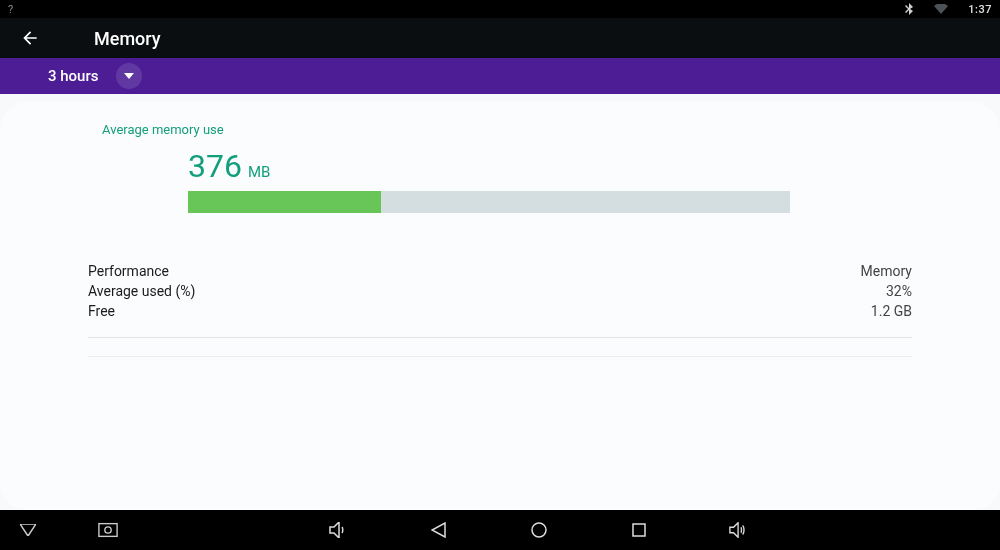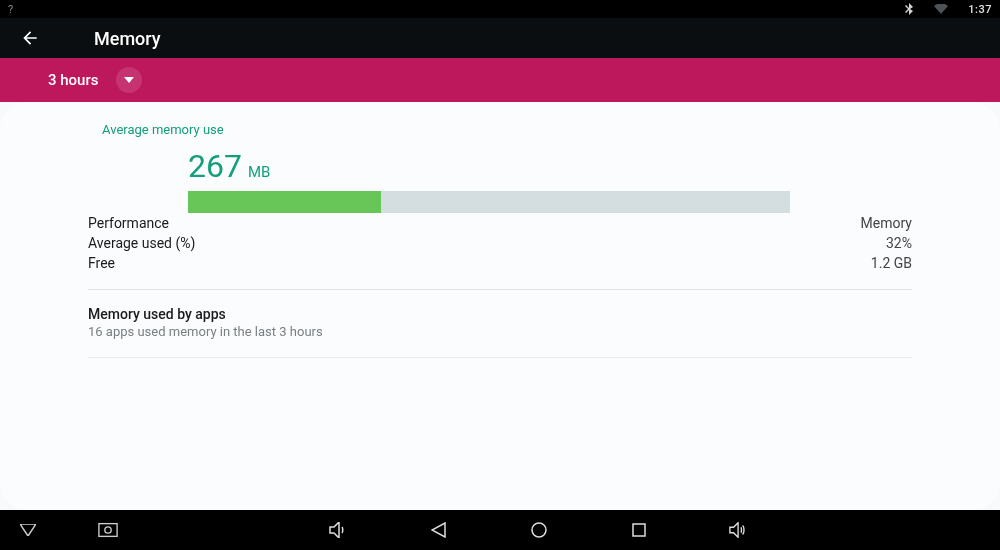--- a/index.html
+++ b/index.html
@@ -5,31 +5,31 @@
   * { box-sizing: border-box; margin: 0; padding: 0; }
   html, body { width: 1000px; height: 550px; font-family: Roboto, "Helvetica Neue", Arial, sans-serif; background: #000; overflow: hidden; }
   .screen { width: 1000px; height: 550px; background: #f7f9fb; position: relative; }
   .status-bar { position: absolute; top: 0; right: 0; left: 0; height: 18px; background: #000; color: #e0e0e0; display: flex; justify-content: space-between; align-items: center; font-size: 11px; padding: 0 8px; }
   .status-left { opacity: .6; }
   .status-right { display: flex; align-items: center; gap: 20px; }
   .status-right .clock { font-weight: 500; letter-spacing: .5px; }
   .app-bar { position: absolute; top: 18px; left: 0; right: 0; height: 40px; background: #0b0e10; color: #fff; display: flex; align-items: center; padding: 0 20px; }
   .app-bar .back { width: 26px; display: flex; align-items: center; justify-content: flex-start; cursor: pointer; }
   .app-bar .title { font-size: 18px; font-weight: 500; margin-left: 48px; }
-  .sub-bar { position: absolute; top: 58px; left: 0; right: 0; height: 44px; background: #be185d; color: #fff; display: flex; align-items: center; padding-left: 48px; }
+  .sub-bar { position: absolute; top: 58px; left: 0; right: 0; height: 36px; background: #4c1d95; color: #fff; display: flex; align-items: center; padding-left: 48px; }
   .sub-bar .label { font-size: 15px; font-weight: 500; }
   .sub-bar .drop { width: 26px; height: 26px; border-radius: 50%; background: rgba(255,255,255,.12); margin-left: 18px; display: flex; align-items: center; justify-content: center; }
   .content { position: absolute; top: 102px; left: 0; right: 0; bottom: 40px; background: #fbfcfe; padding: 20px 88px 0 88px; color: #222; border-radius: 27px; }
   .avg-label { color: #139e7c; font-size: 13px; margin-left: 14px; }
   .avg-row { display: flex; align-items: baseline; margin: 10px 0 6px 100px; }
   .avg-num { color: #139e7c; font-size: 32px; font-weight: 400; }
   .avg-unit { color: #139e7c; font-size: 15px; margin-left: 6px; }
   .bar-outer { margin-left: 100px; width: 602px; height: 22px; background: #d4dde0; display: flex; }
   .bar-fill { background: #67c657; height: 100%; }
-  .stats { }
+  .stats { margin-top: 48px; }
   .stats-row { display: flex; justify-content: space-between; font-size: 14px; padding: 2px 0; color: #1b1b1b; }
   .stats-row .val { color: #444; }
   .divider { border-top: 1px solid #e1e5e8; margin: 16px 0; }
   .apps-title { font-size: 14px; font-weight: 500; color: #1b1b1b; }
   .apps-sub { font-size: 13px; color: #7a7f82; margin-top: 2px; }
   .divider2 { border-top: 1px solid #e9edef; margin-top: 18px; }
   .nav-bar { position: absolute; bottom: 0; left: 0; right: 0; height: 40px; background: #000; display: flex; align-items: center; color: #ddd; }
   .nav-left { display: flex; align-items: center; gap: 60px; padding-left: 18px; }
   .nav-center { flex: 1; display: flex; align-items: center; justify-content: center; gap: 80px; }
   .nav-right { display: flex; align-items: center; padding-right: 40px; }
@@ -72,21 +72,21 @@
     <span class="drop">
       <svg width="10" height="6" viewBox="0 0 10 6">
           <path d="M0 0h10L5 6z" fill="#fff"></path>
         </svg>
     </span>
   </div>
 
   <div class="content">
     <div class="avg-label">Average memory use</div>
     <div class="avg-row">
-      <span class="avg-num">267</span>
+      <span class="avg-num">376</span>
       <span class="avg-unit">MB</span>
     </div>
     <div class="bar-outer">
       <div class="bar-fill" style="width: 32%;"></div>
     </div>
 
     <div class="stats">
       <div class="stats-row">
         <span>Performance</span>
         <span class="val">Memory</span>
@@ -96,24 +96,20 @@
         <span class="val">32%</span>
       </div>
       <div class="stats-row">
         <span>Free</span>
         <span class="val">1.2 GB</span>
       </div>
     </div>
 
     <div class="divider"></div>
 
-    <div>
-      <div class="apps-title">Memory used by apps</div>
-      <div class="apps-sub">16 apps used memory in the last 3 hours</div>
-    </div>
 
     <div class="divider2"></div>
   </div>
 
   <div class="nav-bar">
     <div class="nav-left">
       <span class="nav-ic">
         <svg width="16" height="12" viewBox="0 0 16 12">
             <path d="M0 0h16L8 12z" fill="none" stroke="#ccc" stroke-width="1.5"></path>
           </svg>

